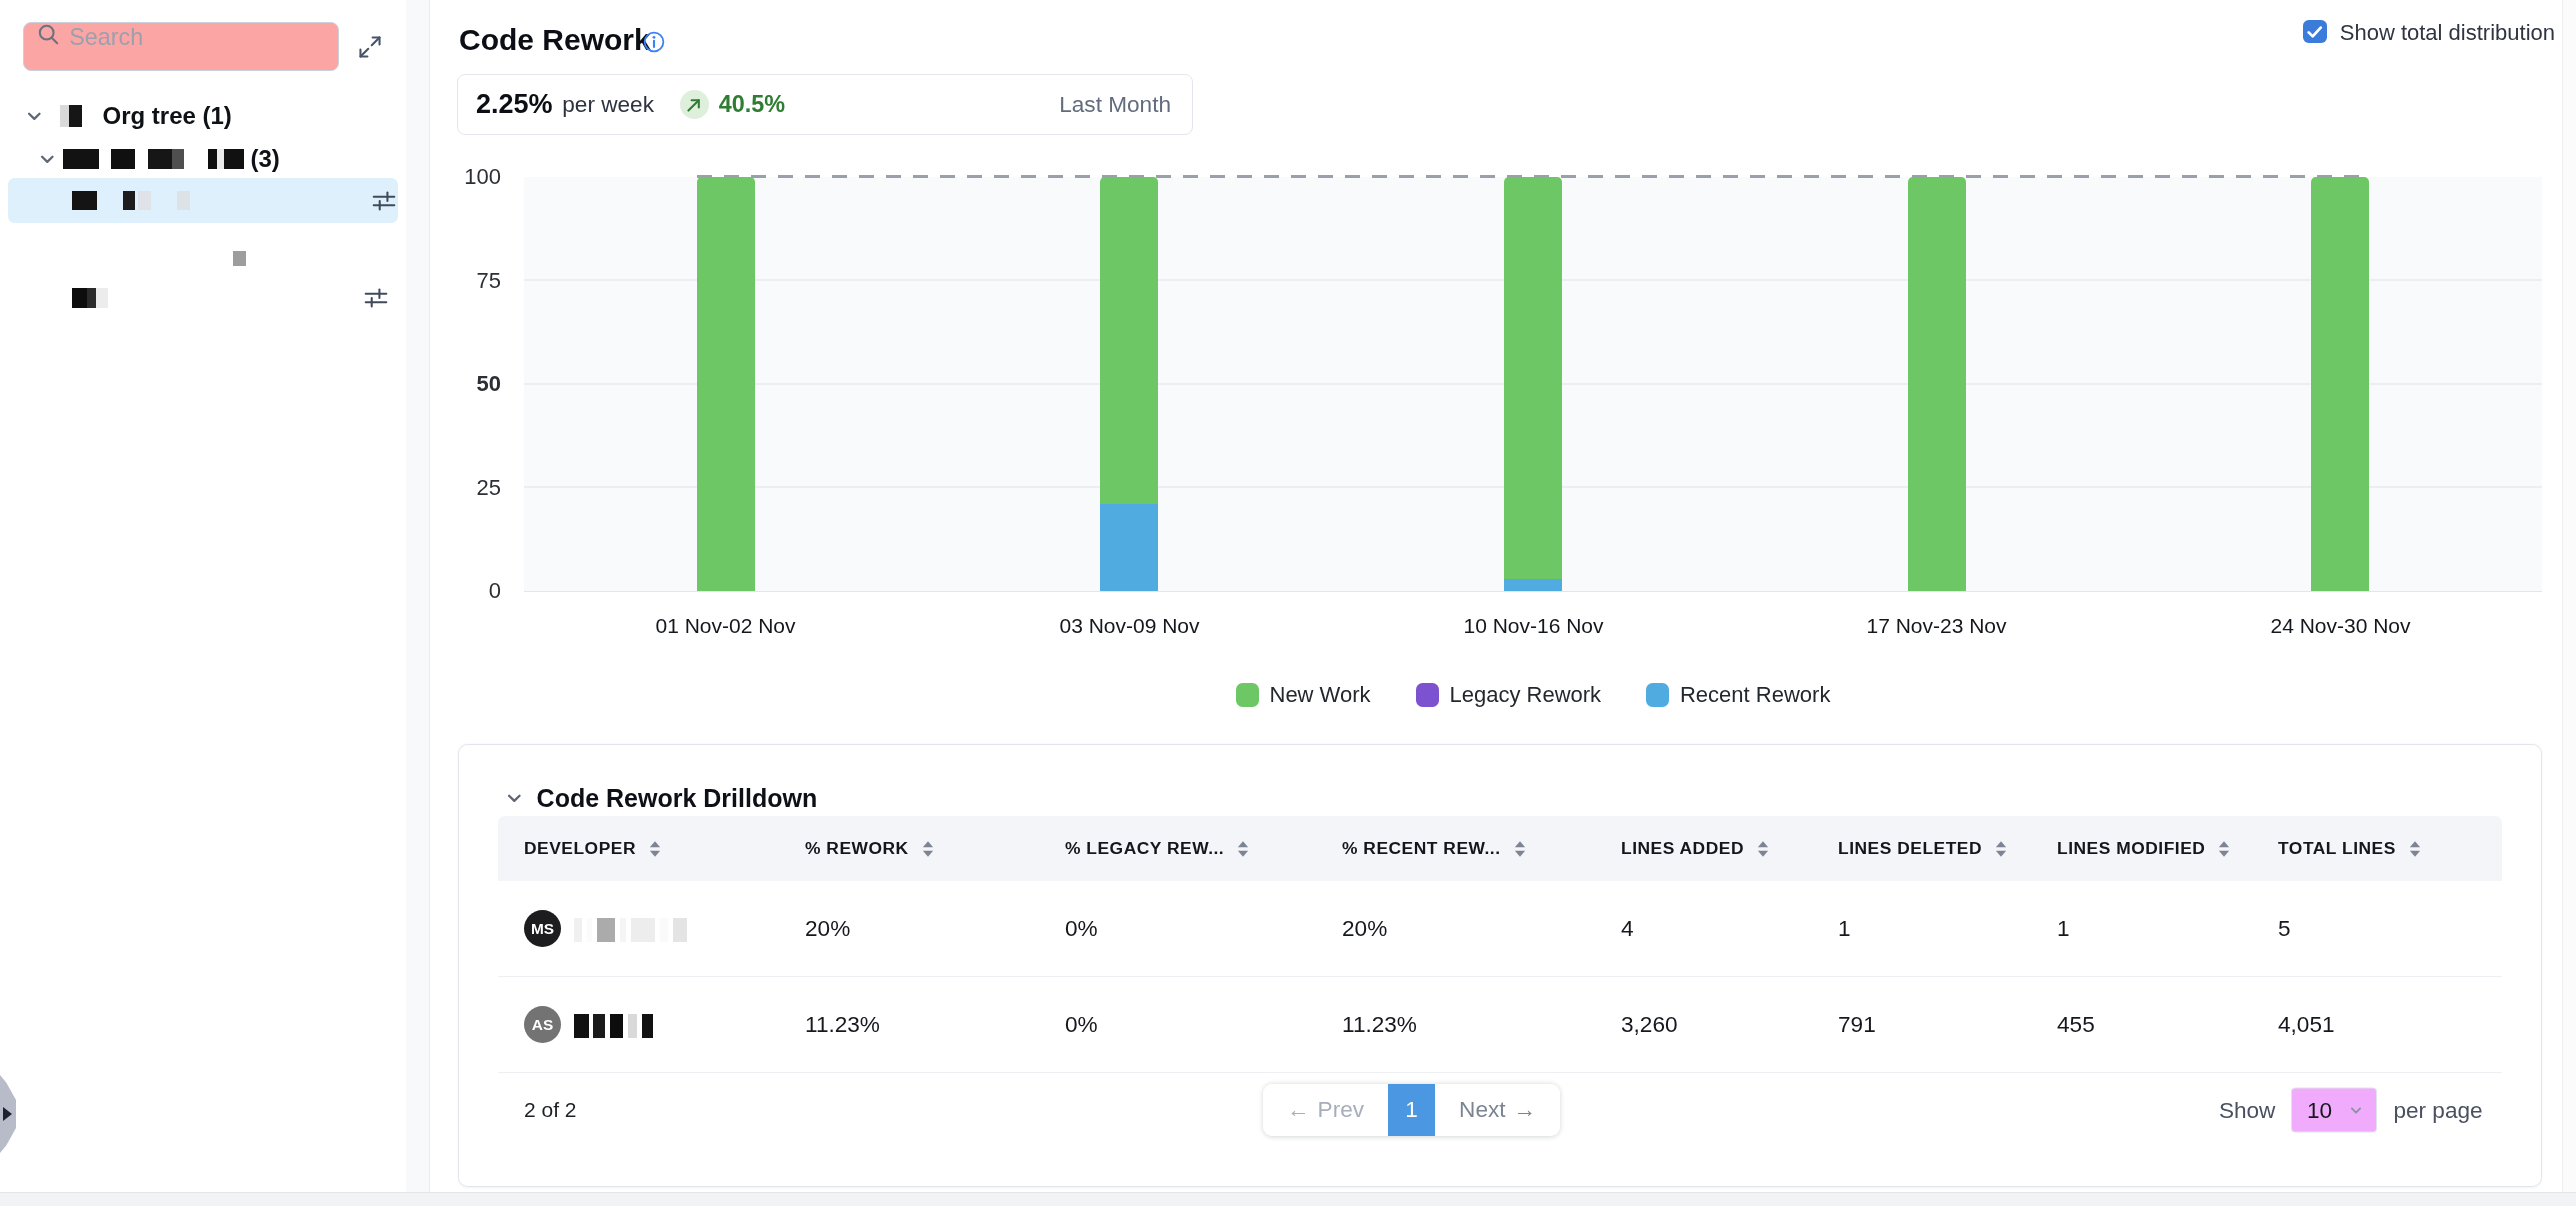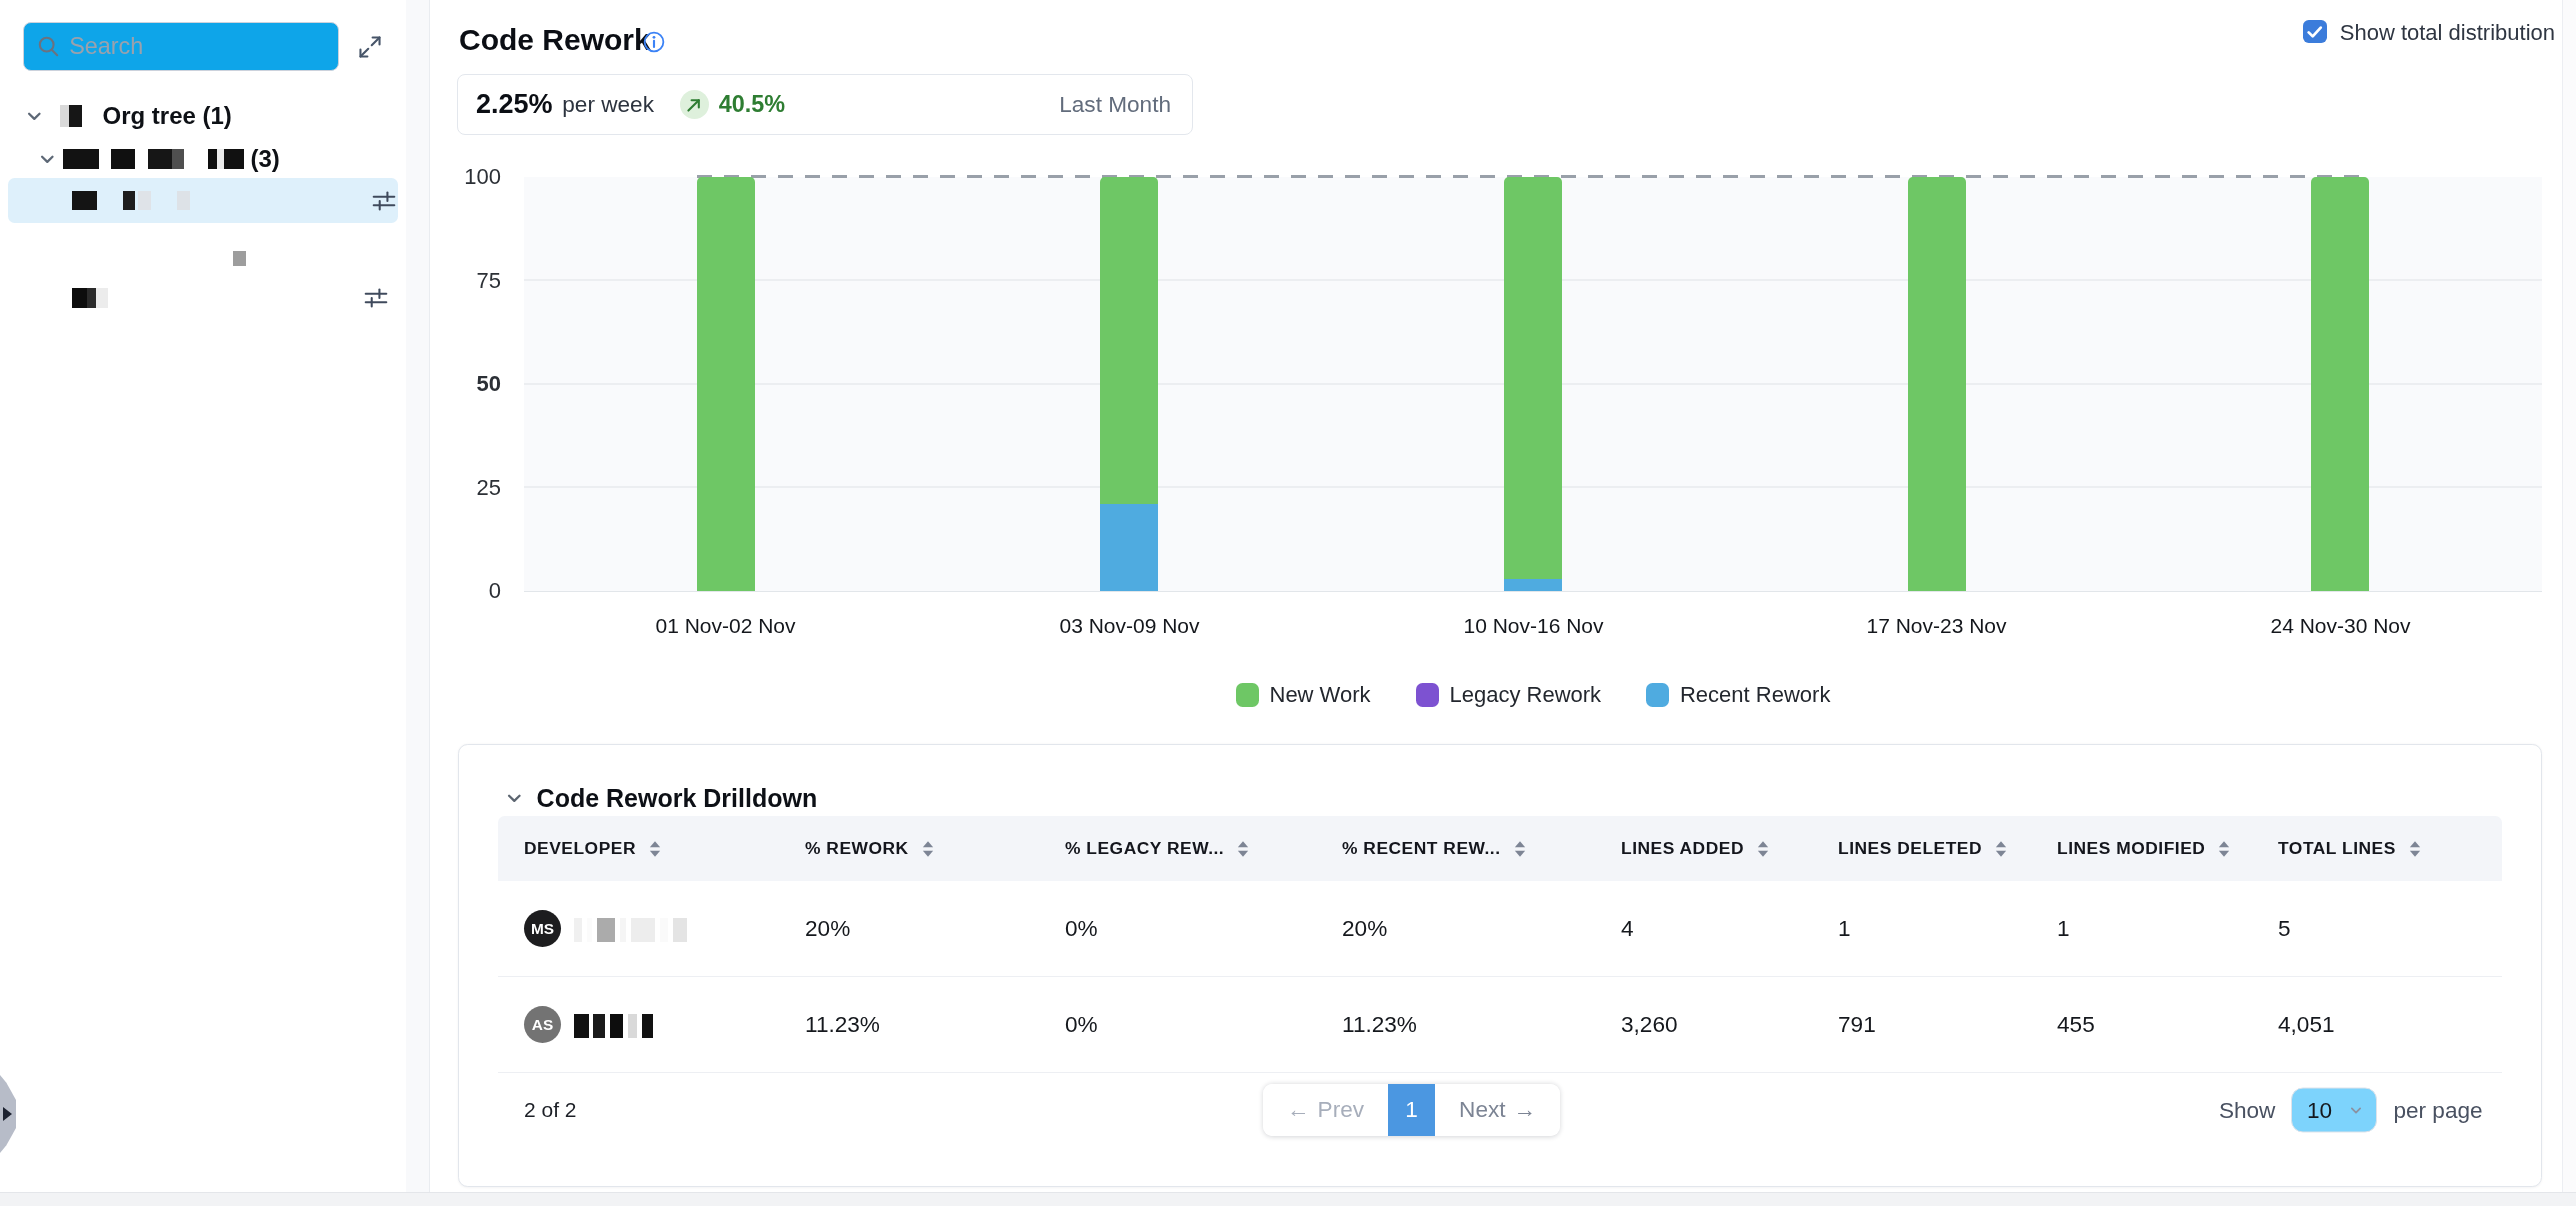--- a/index.html
+++ b/index.html
@@ -4,21 +4,21 @@
 <style>
   html,body{margin:0;padding:0;background:#ffffff;}
   body{width:2576px;height:1206px;position:relative;overflow:hidden;
        font-family:"Liberation Sans","DejaVu Sans",sans-serif;color:#15181d;}
   svg{display:block;}
 
   
   .sidebar{position:absolute;left:0;top:0;width:406px;height:1193px;background:#fff;border-right:1.6px solid #e7eaee;}
   .gutter{position:absolute;left:406px;top:0;width:22.6px;height:1193px;background:#f8f9fb;border-right:1.6px solid #e9ecf0;}
   .searchbox{position:absolute;left:22.6px;top:22px;width:314px;height:47px;border:1.6px solid #ccd2dc;border-radius:8px;
-             display:flex;align-items:center;background:#0ea5e9;}
+             display:flex;align-items:flex-start;background:#fca5a5;}
   .searchbox input{border:none;outline:none;font-size:23.4px;color:#3a414c;width:243px;margin-left:8px;
                    font-family:"Liberation Sans",sans-serif;background:transparent;}
   .searchbox input::placeholder{color:#9aa1ad;}
   .search-ic{margin-left:13px;}
   .expand-btn{position:absolute;left:357px;top:34px;width:26px;height:26px;cursor:pointer;}
   .treerow{position:absolute;display:flex;align-items:center;}
   .blk{display:inline-block;vertical-align:middle;}
   .tree-label{font-size:24px;font-weight:600;color:#0e1116;}
   .selrow{position:absolute;left:8px;top:178px;width:390px;height:45px;background:#def0fb;border-radius:6.5px;}
   .filter-btn{position:absolute;left:364px;top:50%;transform:translateY(-50%);cursor:pointer;}
@@ -76,21 +76,21 @@
           display:flex;align-items:center;justify-content:center;flex:0 0 37px;}
   .tfoot{position:relative;height:74px;}
   .count{position:absolute;left:26px;top:50%;transform:translateY(-50%);font-size:21px;color:#1c1f26;}
   .pager{position:absolute;left:765px;top:11.3px;height:52px;background:#fff;border-radius:9.7px;
          box-shadow:0 0.8px 4.9px rgba(16,24,40,.18);display:flex;align-items:center;overflow:hidden;}
   .pg-btn{font-size:22.6px;color:#a7aebb;padding:0 24px;height:52px;display:flex;align-items:center;gap:8px;cursor:pointer;background:#fff;}
   .pg-btn.next{color:#7c8494;}
   .pg-cur{width:47px;height:52px;background:#4b97e1;color:#fff;font-size:22.6px;display:flex;align-items:center;justify-content:center;cursor:pointer;}
   .showgrp{position:absolute;right:19.4px;top:50%;transform:translateY(-50%);display:flex;align-items:center;gap:16px;}
   .show-label,.perpage-label{font-size:22.6px;color:#495161;}
-  .sizebox{width:86px;height:45px;border:1.6px solid #dfe3ea;border-radius:12px;background:#7dd3fc;
+  .sizebox{width:86px;height:45px;border:1.6px solid #dfe3ea;border-radius:4px;background:#f0abfc;
            display:flex;align-items:center;justify-content:space-between;padding:0 11.3px 0 14.6px;box-sizing:border-box;cursor:pointer;}
   .sizebox span{font-size:22.6px;color:#15181d;}
 
   
   .bottom-bar{position:absolute;left:0;right:0;bottom:0;height:13px;background:#f2f3f5;border-top:1.6px solid #e4e6ea;}
   .right-bar{position:absolute;right:0;top:0;bottom:13px;width:13px;background:#fbfbfc;border-left:0.8px solid #eceef2;}
 </style>
 </head>
 <body>
 

